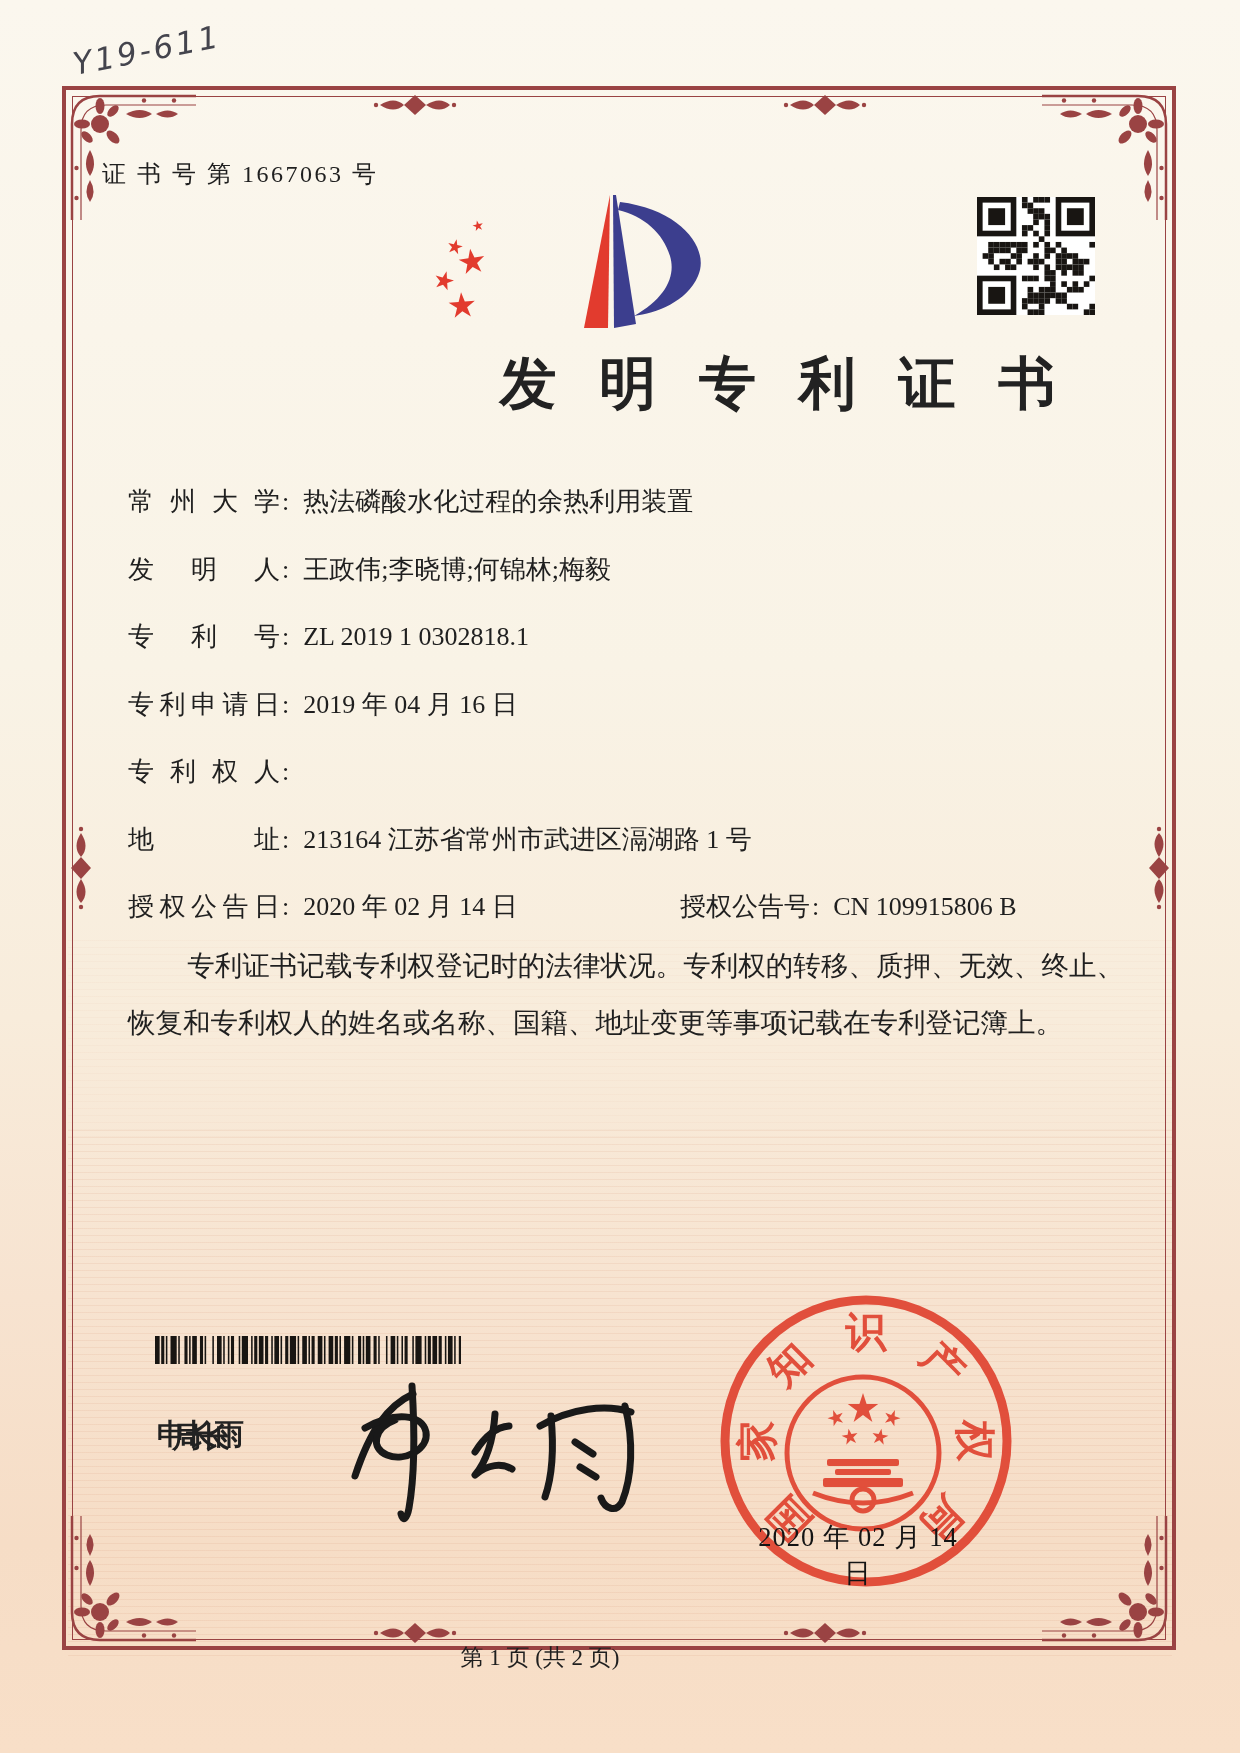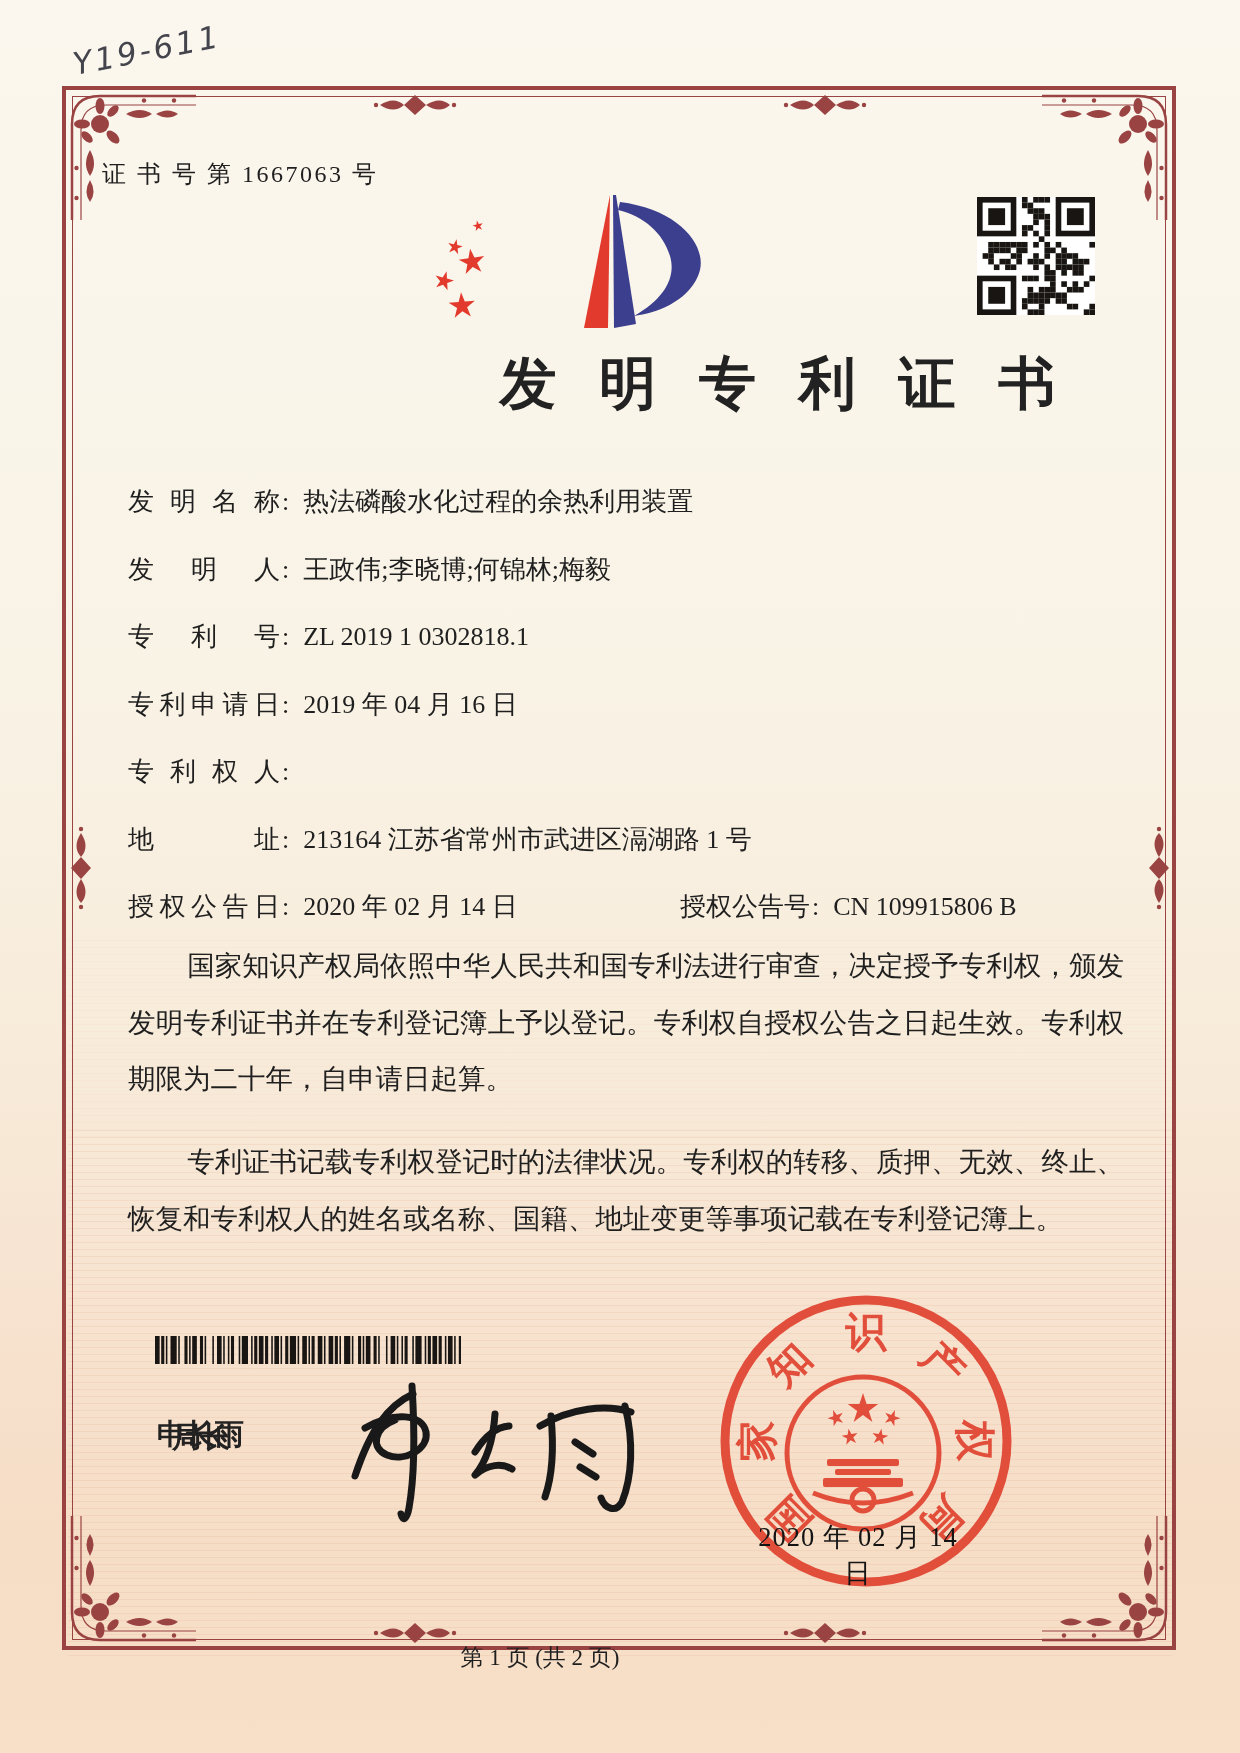--- a/index.html
+++ b/index.html
@@ -290,21 +290,21 @@
       <rect x="89.9047619047619" y="11.238095238095237" width="16.857142857142854" height="16.857142857142854" fill="#181512"></rect>
       <rect x="0" y="78.66666666666666" width="39.33333333333333" height="39.33333333333333" fill="#181512"></rect>
       <rect x="5.619047619047619" y="84.28571428571428" width="28.095238095238095" height="28.095238095238095" fill="#ffffff"></rect>
       <rect x="11.238095238095237" y="89.9047619047619" width="16.857142857142854" height="16.857142857142854" fill="#181512"></rect>
     </svg>
 
   <div class="title">发明专利证书</div>
 
   <div class="fields">
     <div class="f-row">
-      <span class="f-label">发明名称</span>
+      <span class="f-label">常州大学</span>
         <span class="f-colon">:</span>
       <span class="f-value">热法磷酸水化过程的余热利用装置</span>
     </div>
     <div class="f-row">
       <span class="f-label">发明人</span>
         <span class="f-colon">:</span>
       <span class="f-value">王政伟;李晓博;何锦林;梅毅</span>
     </div>
     <div class="f-row">
       <span class="f-label">专利号</span>
@@ -331,21 +331,20 @@
       <span class="f-value">2020 年 02 月 14 日</span>
       <span class="grant">
         <span class="f-label">授权公告号</span>
           <span class="f-colon">:</span>
         <span class="f-value">CN 109915806 B</span>
       </span>
     </div>
   </div>
 
   <div class="paras">
-    <p>国家知识产权局依照中华人民共和国专利法进行审查，决定授予专利权，颁发发明专利证书并在专利登记簿上予以登记。专利权自授权公告之日起生效。专利权期限为二十年，自申请日起算。</p>
     <p>专利证书记载专利权登记时的法律状况。专利权的转移、质押、无效、终止、恢复和专利权人的姓名或名称、国籍、地址变更等事项记载在专利登记簿上。</p>
   </div>
 
   <svg class="barcode" id="barcode-svg" viewBox="0 0 306 28" preserveAspectRatio="none">
       <rect x="0" y="0" width="4.65" height="28" fill="#181512"></rect>
       <rect x="6.2" y="0" width="3.1" height="28" fill="#181512"></rect>
       <rect x="10.850000000000001" y="0" width="1.55" height="28" fill="#181512"></rect>
       <rect x="15.500000000000002" y="0" width="6.2" height="28" fill="#181512"></rect>
       <rect x="23.250000000000004" y="0" width="1.55" height="28" fill="#181512"></rect>
       <rect x="29.450000000000003" y="0" width="3.1" height="28" fill="#181512"></rect>

